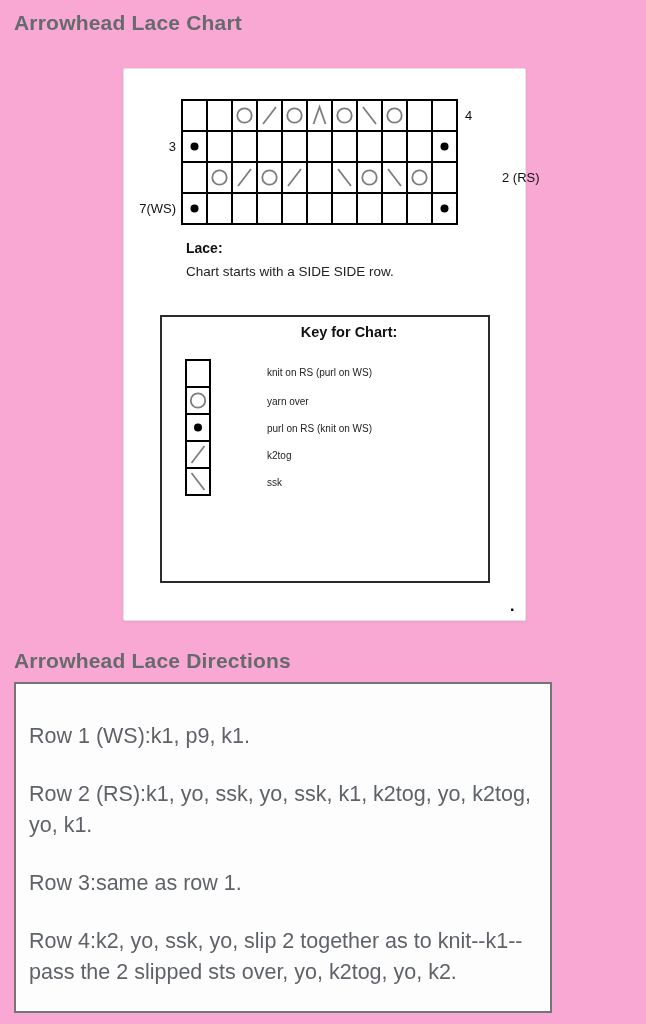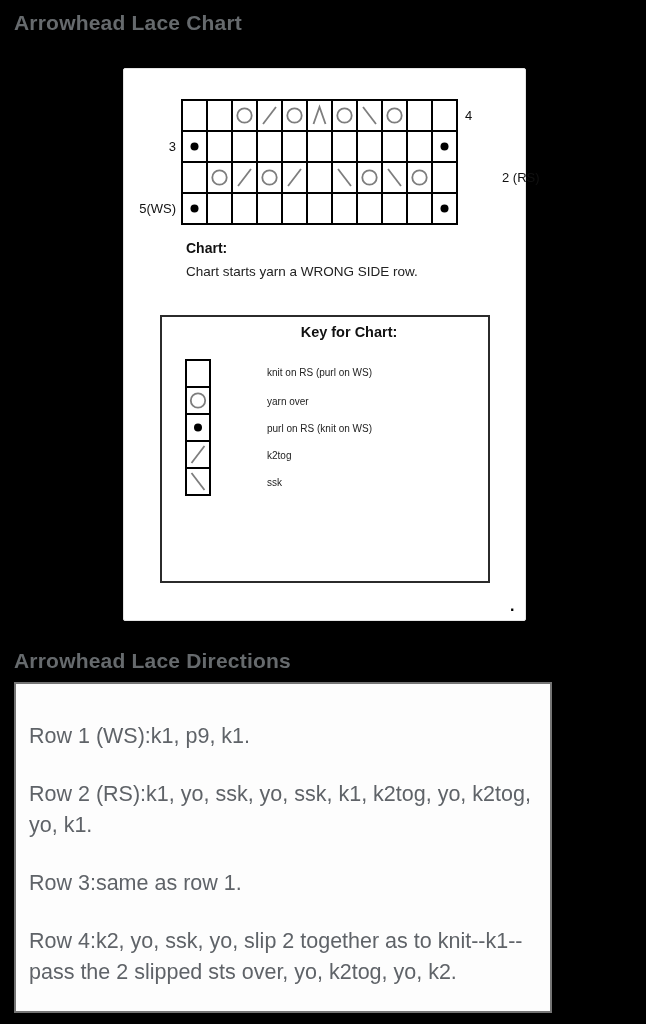--- a/index.html
+++ b/index.html
@@ -6,21 +6,21 @@
   html, body { width: 646px; height: 1024px; }
   body {
     background: #f0f0f0;
     font-family: "Liberation Sans", sans-serif;
     overflow: hidden;
   }
   .page {
     position: relative;
     width: 646px;
     height: 1024px;
-    background: #000000;
+    background: #f9a8d4;
   }
   .section-heading {
     position: absolute;
     left: 14px;
     font-size: 21px;
     font-weight: bold;
     color: #666a6d;
     letter-spacing: 0.2px;
   }
   #chart-heading { top: 11px; }
@@ -287,25 +287,25 @@
         <div class="knit-cell">
           <svg width="23" height="29" viewBox="0 0 23 29">
             <circle cx="11.5" cy="14.5" r="4" fill="#000"></circle>
           </svg>
         </div>
       </div>
     <div id="grid-labels">
         <div class="row-label" style="left: 341px; top: 38.5px;">4</div>
         <div class="row-label left" style="left: 2px; top: 69.5px;">3</div>
         <div class="row-label" style="left: 341px; top: 100.5px; margin-left: 37px;">2 (RS)</div>
-        <div class="row-label left" style="left: 2px; top: 131.5px;">5(WS)</div>
+        <div class="row-label left" style="left: 2px; top: 131.5px;">7(WS)</div>
       </div>
 
-    <div class="notes-label">Chart:</div>
-    <div class="notes-text">Chart starts yarn a WRONG SIDE row.</div>
+    <div class="notes-label">Lace:</div>
+    <div class="notes-text">Chart starts with a SIDE SIDE row.</div>
 
     <div class="key-box">
       <div class="key-title">Key for Chart:</div>
       <div class="key-rows" id="key-rows">
           <div class="key-row">
             <div class="key-square"></div>
             <div class="key-label">knit on RS (purl on WS)</div>
           </div>
           <div class="key-row">
             <div class="key-square">

